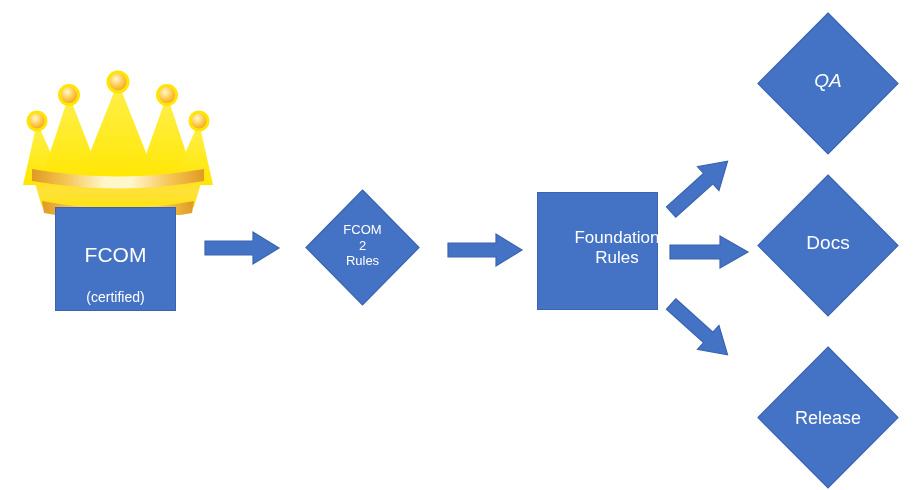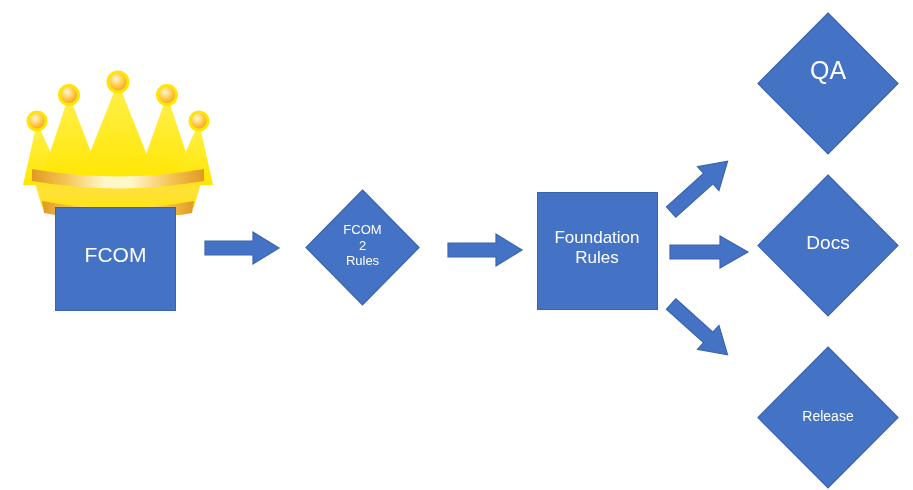--- a/index.html
+++ b/index.html
@@ -52,20 +52,21 @@
     left: 537px;
     top: 192px;
     width: 121px;
     height: 118px;
   }
   #foundation-box-label {
     left: 537px;
     top: 228px;
     width: 120px;
     font-size: 17px;
+    padding-left: 20px;
   }
 
   
   .diamond-wrap { position: absolute; }
   .diamond-wrap svg { display: block; }
   .diamond-label {
     position: absolute;
     left: 0; right: 0;
     color: #ffffff;
     text-align: center;
@@ -134,20 +135,21 @@
         <circle cx="100" cy="27" r="10" fill="url(#ballGrad)" stroke="#FFE600" stroke-width="3"></circle>
         <circle cx="149" cy="40" r="9.5" fill="url(#ballGrad)" stroke="#FFE600" stroke-width="3"></circle>
         <circle cx="181" cy="66" r="9" fill="url(#ballGrad)" stroke="#FFE600" stroke-width="3"></circle>
       </g>
     </svg>
   </div>
 
   <div class="proc-box" id="fcom-box"></div>
   <div class="node-label" id="fcom-box-label">
     <span class="l1">FCOM</span>
+    <span class="l2">(certified)</span>
   </div>
 
   <div class="arrow" style="left:205px; top:232px;">
     <svg width="75" height="32" viewBox="0 0 75 32">
       <polygon points="0,9 48,9 48,0 74,16 48,32 48,23 0,23" fill="#4472C4" stroke="#3A64B0" stroke-width="1.2"></polygon>
     </svg>
   </div>
 
   <div class="diamond-wrap" style="left:305px; top:189px; width:115px; height:117px;">
     <svg width="115" height="117" viewBox="0 0 115 117">
@@ -187,30 +189,30 @@
       <g transform="rotate(42 12 16)">
         <polygon points="0,9 50,9 50,0 76,16 50,32 50,23 0,23" fill="#4472C4" stroke="#3A64B0" stroke-width="1.2"></polygon>
       </g>
     </svg>
   </div>
 
   <div class="diamond-wrap" style="left:757px; top:12px; width:142px; height:143px;">
     <svg width="142" height="143" viewBox="0 0 142 143">
       <polygon points="71,1 141,71.5 71,142 1,71.5" fill="#4472C4" stroke="#3A64B0" stroke-width="1.2"></polygon>
     </svg>
-    <div class="diamond-label" style="top:43px; font-size:25px;">QA</div>
+    <div class="diamond-label" style="top:58px; font-size:19px;font-style:italic;">QA</div>
   </div>
 
   <div class="diamond-wrap" style="left:757px; top:174px; width:142px; height:143px;">
     <svg width="142" height="143" viewBox="0 0 142 143">
       <polygon points="71,1 141,71.5 71,142 1,71.5" fill="#4472C4" stroke="#3A64B0" stroke-width="1.2"></polygon>
     </svg>
     <div class="diamond-label" style="top:58px; font-size:19px;">Docs</div>
   </div>
 
   <div class="diamond-wrap" style="left:757px; top:346px; width:142px; height:143px;">
     <svg width="142" height="143" viewBox="0 0 142 143">
       <polygon points="71,1 141,71.5 71,142 1,71.5" fill="#4472C4" stroke="#3A64B0" stroke-width="1.2"></polygon>
     </svg>
-    <div class="diamond-label" style="top:62px; font-size:14px;">Release</div>
+    <div class="diamond-label" style="top:62px; font-size:18px;">Release</div>
   </div>
 
 </div>
 
 </body></html>

